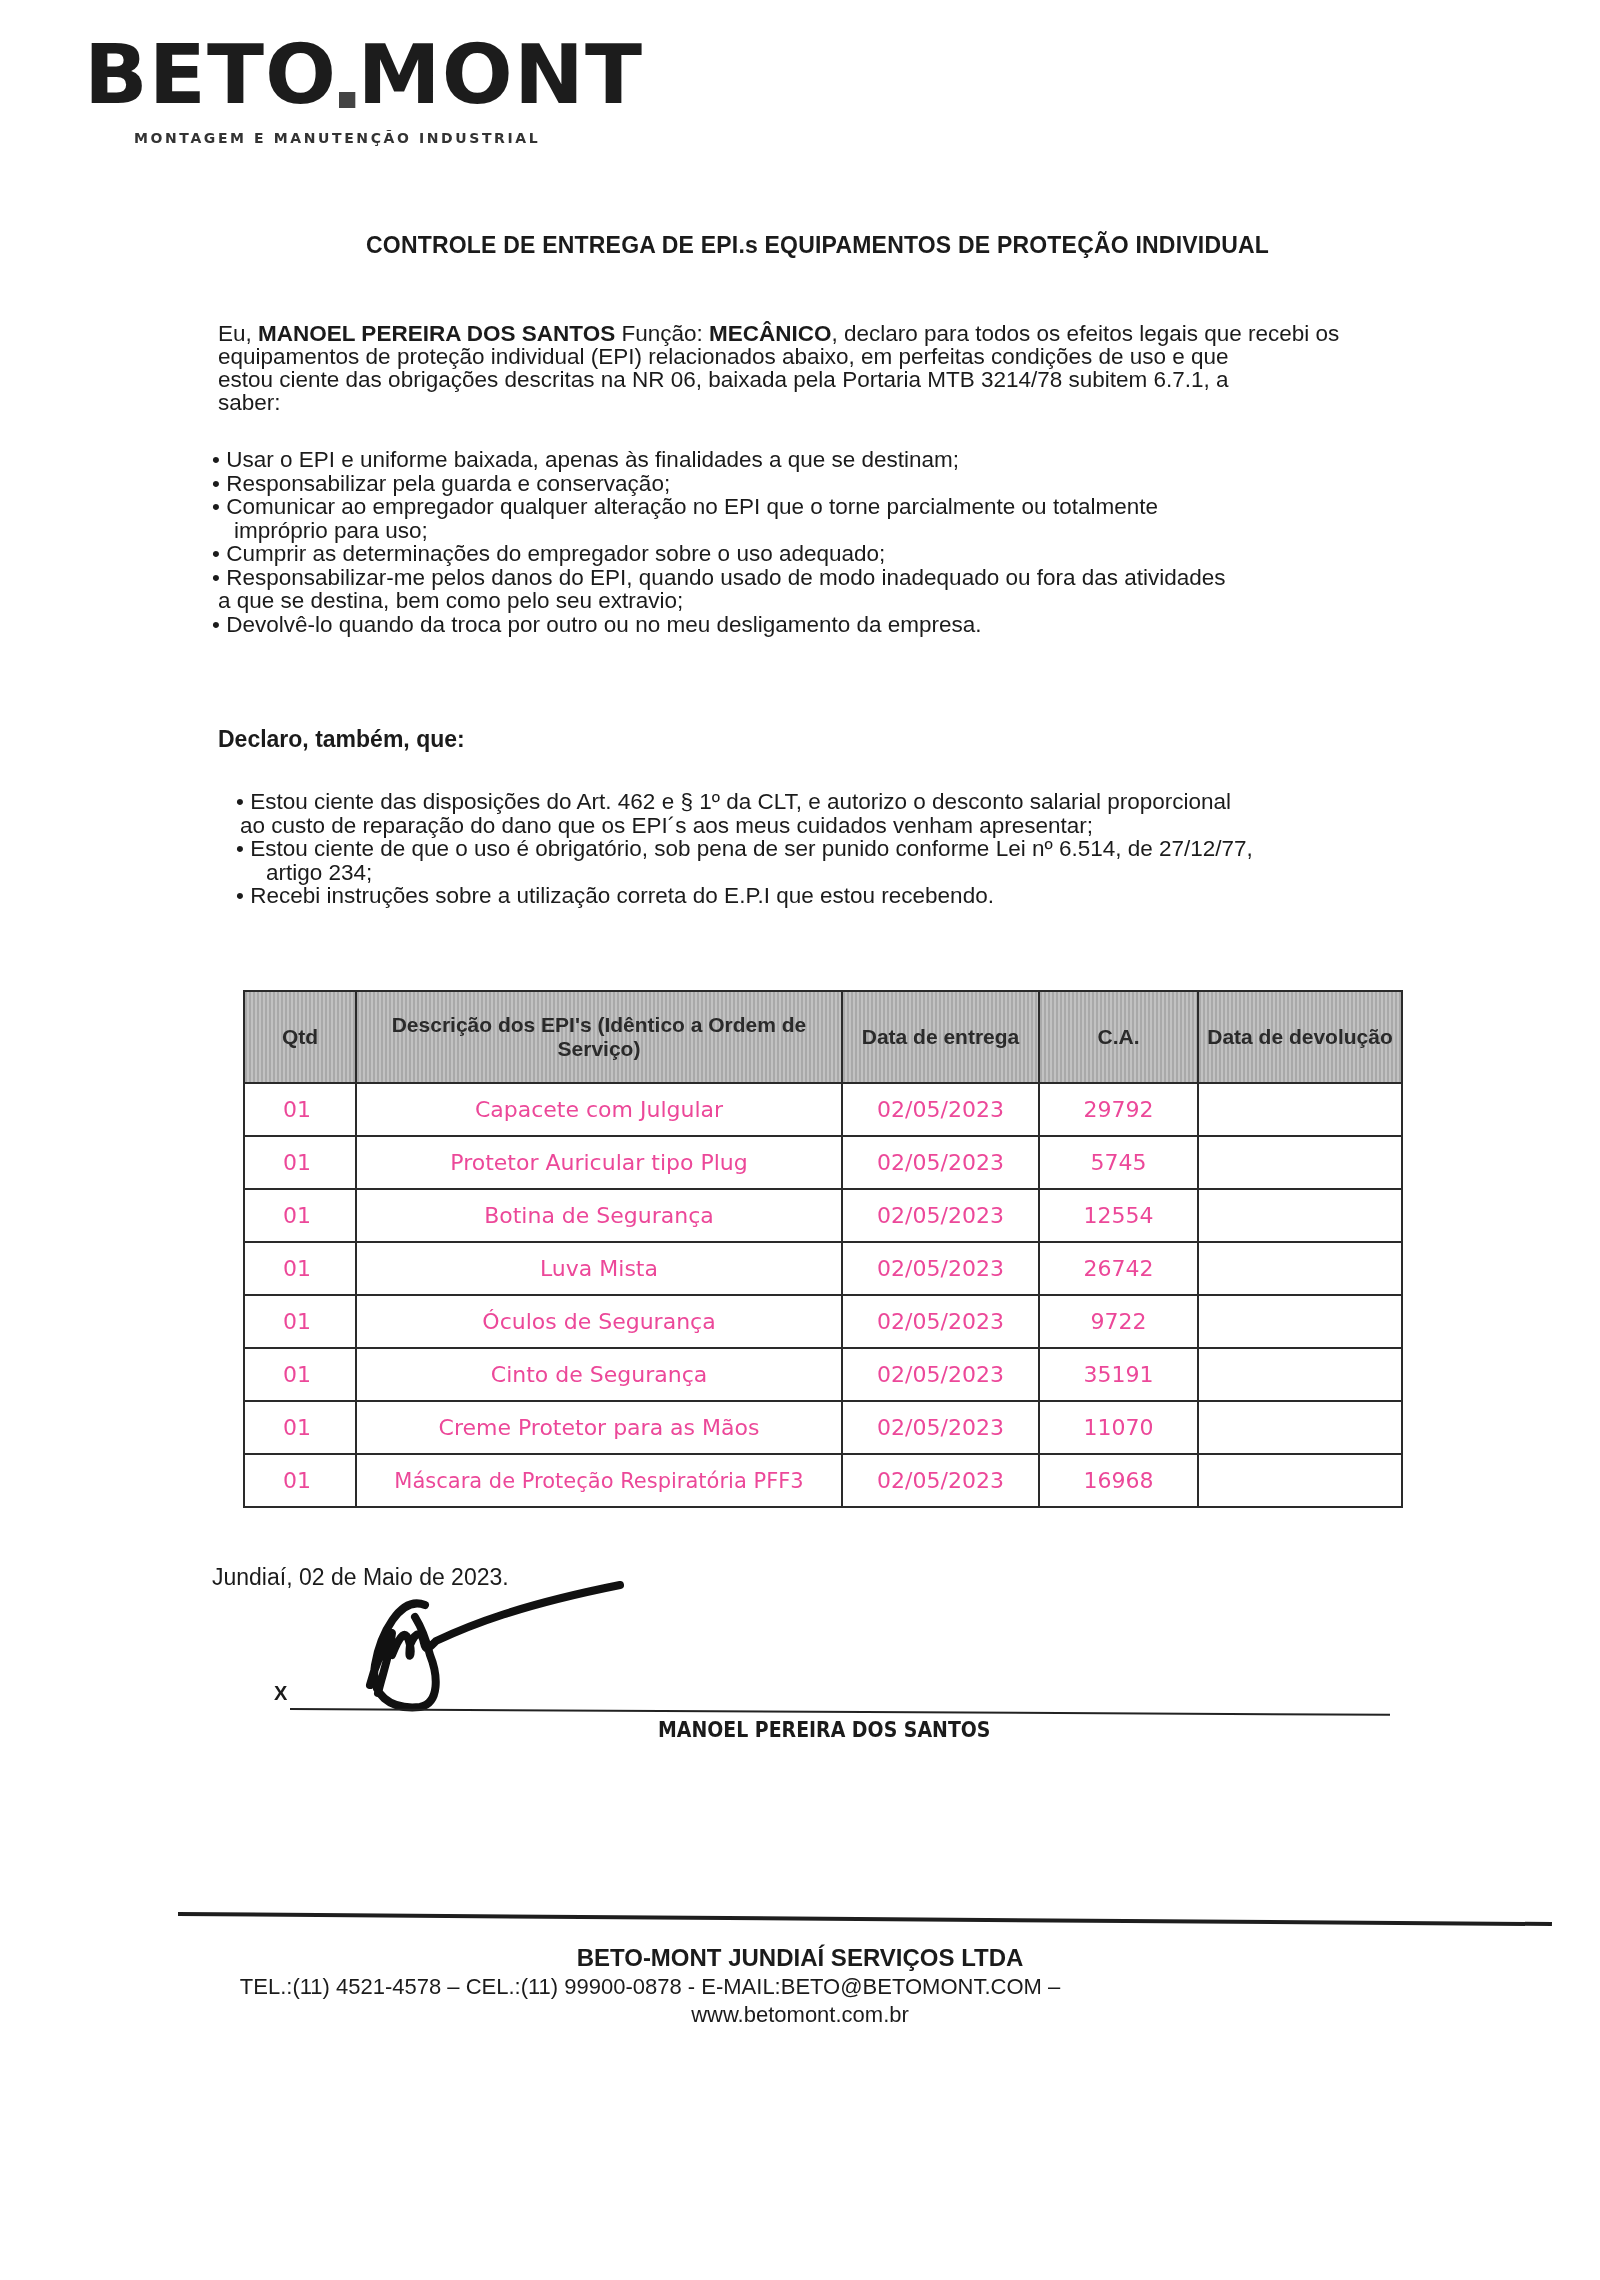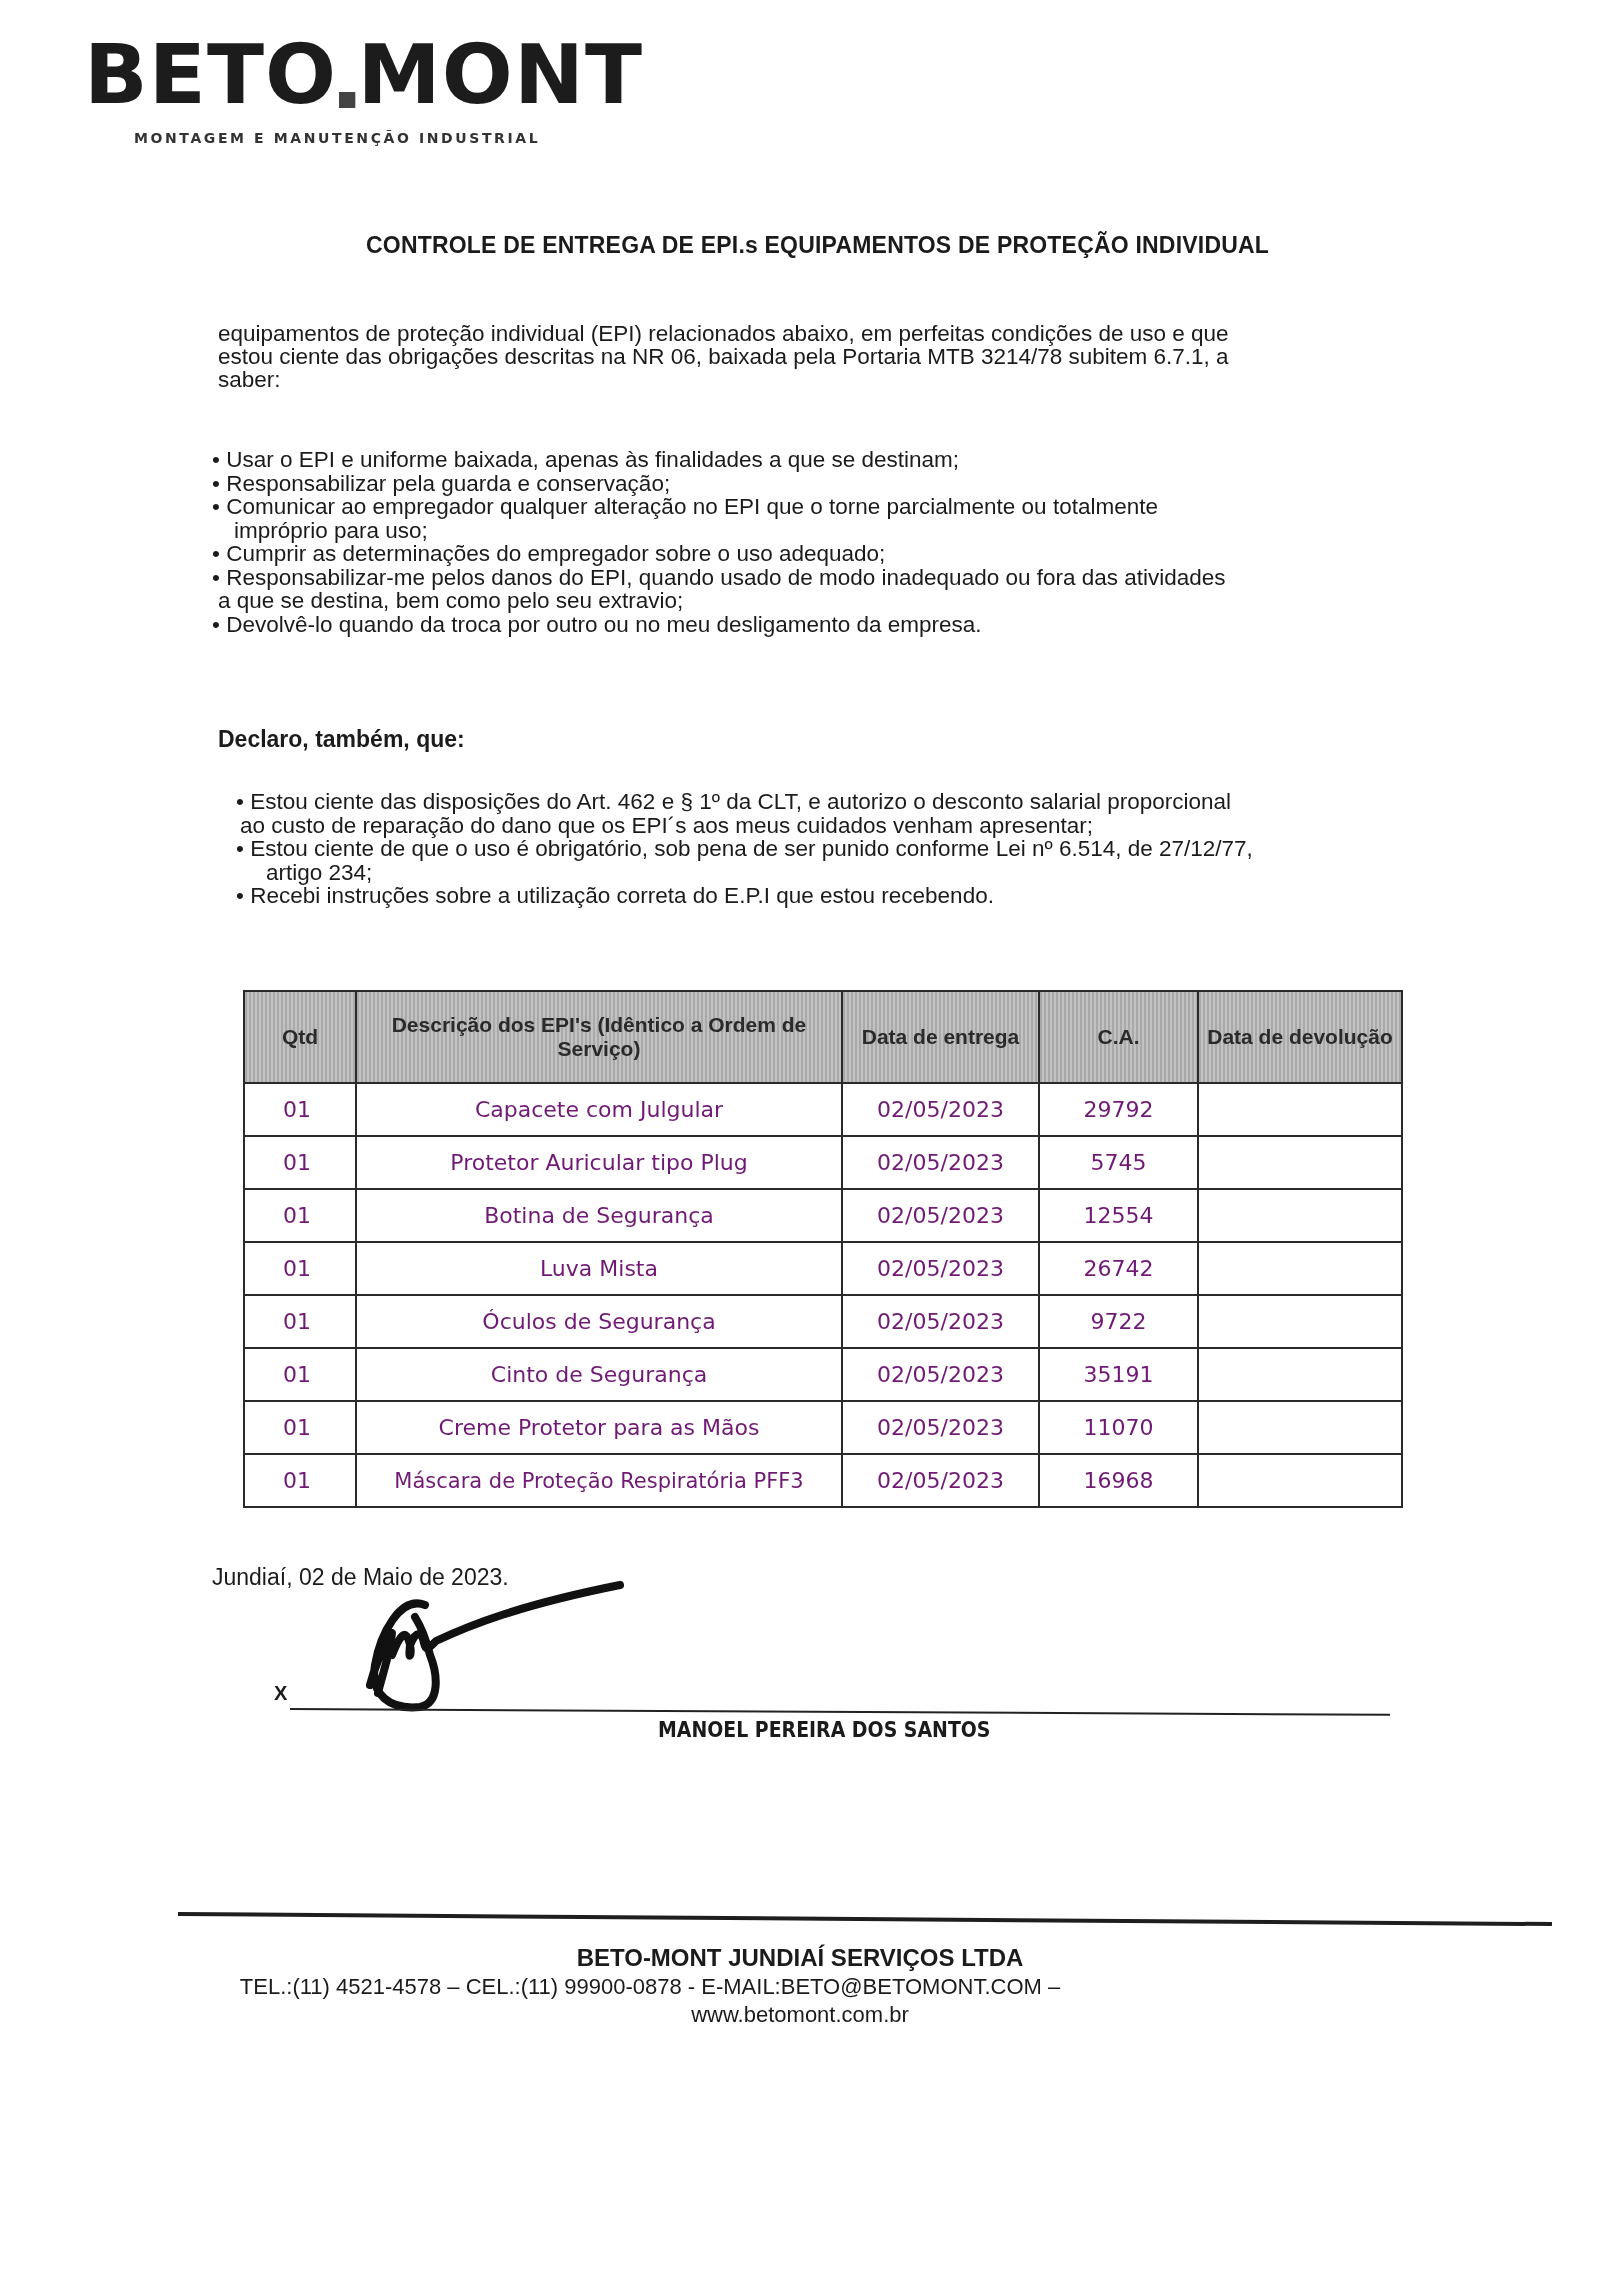--- a/index.html
+++ b/index.html
@@ -33,21 +33,21 @@
   #declarations { left: 212px; top: 790px; width: 1280px; font-size: 22.5px; line-height: 23.5px; }
   #declarations .item { white-space: nowrap; margin-left: 24px; }
   #declarations .indent { padding-left: 30px; }
 
   
   #epi-table { left: 243px; top: 990px; border-collapse: collapse; font-family: "DejaVu Sans", sans-serif; padding-left: 48px; }
   #epi-table th, #epi-table td { border: 2px solid #2a2a2a; text-align: center; vertical-align: middle; }
   #epi-table th { background: repeating-linear-gradient(90deg, #a9a9a9 0 2px, #c2c2c2 2px 4px);
                   font-weight: bold; font-size: 21px; color: #2a2a2a; height: 88px; line-height: 24px;
                   font-family: "Liberation Sans", sans-serif; }
-  #epi-table td { height: 49px; font-size: 22px; color: #701a75; font-family: "DejaVu Sans", sans-serif; }
+  #epi-table td { height: 49px; font-size: 22px; color: #ec4899; font-family: "DejaVu Sans", sans-serif; }
   .c-qtd { width: 108px; }
   .c-desc { width: 482px; }
   .c-date { width: 193px; }
   .c-ca { width: 155px; }
   .c-dev { width: 200px; }
   #epi-table td.c-qtd { text-align: left; padding-left: 38px; width: 70px; }
 
   #place-date { left: 212px; top: 1564px; font-size: 23px; }
   #signature { left: 330px; top: 1575px; }
   #x-mark { left: 274px; top: 1682px; font-size: 20px; font-weight: bold; }
@@ -67,20 +67,21 @@
     <span>BETO</span>
     <span class="logo-dot" style="background: rgb(68, 68, 68);"></span>
     <span class="logo-m">MONT</span>
   </div>
   <div class="logo-tag">MONTAGEM E MANUTENÇÃO INDUSTRIAL</div>
 </div>
 
 <div id="doc-title" class="abs">CONTROLE DE ENTREGA DE EPI.s EQUIPAMENTOS DE PROTEÇÃO INDIVIDUAL</div>
 
 <div id="intro" class="abs para">
+  <div class="line"><span>Eu, </span><span class="b">MANOEL PEREIRA DOS SANTOS</span><span> Função: </span><span class="b">MECÂNICO</span><span>, declaro para todos os efeitos legais que recebi os</span></div>
   <div class="line">equipamentos de proteção individual (EPI) relacionados abaixo, em perfeitas condições de uso e que</div>
   <div class="line">estou ciente das obrigações descritas na NR 06, baixada pela Portaria MTB 3214/78 subitem 6.7.1, a</div>
   <div class="line">saber:</div>
 </div>
 
 <div id="obligations" class="abs">
   <div class="item">• Usar o EPI e uniforme baixada, apenas às finalidades a que se destinam;</div>
   <div class="item">• Responsabilizar pela guarda e conservação;</div>
   <div class="item">• Comunicar ao empregador qualquer alteração no EPI que o torne parcialmente ou totalmente</div>
   <div class="item cont">impróprio para uso;</div>

